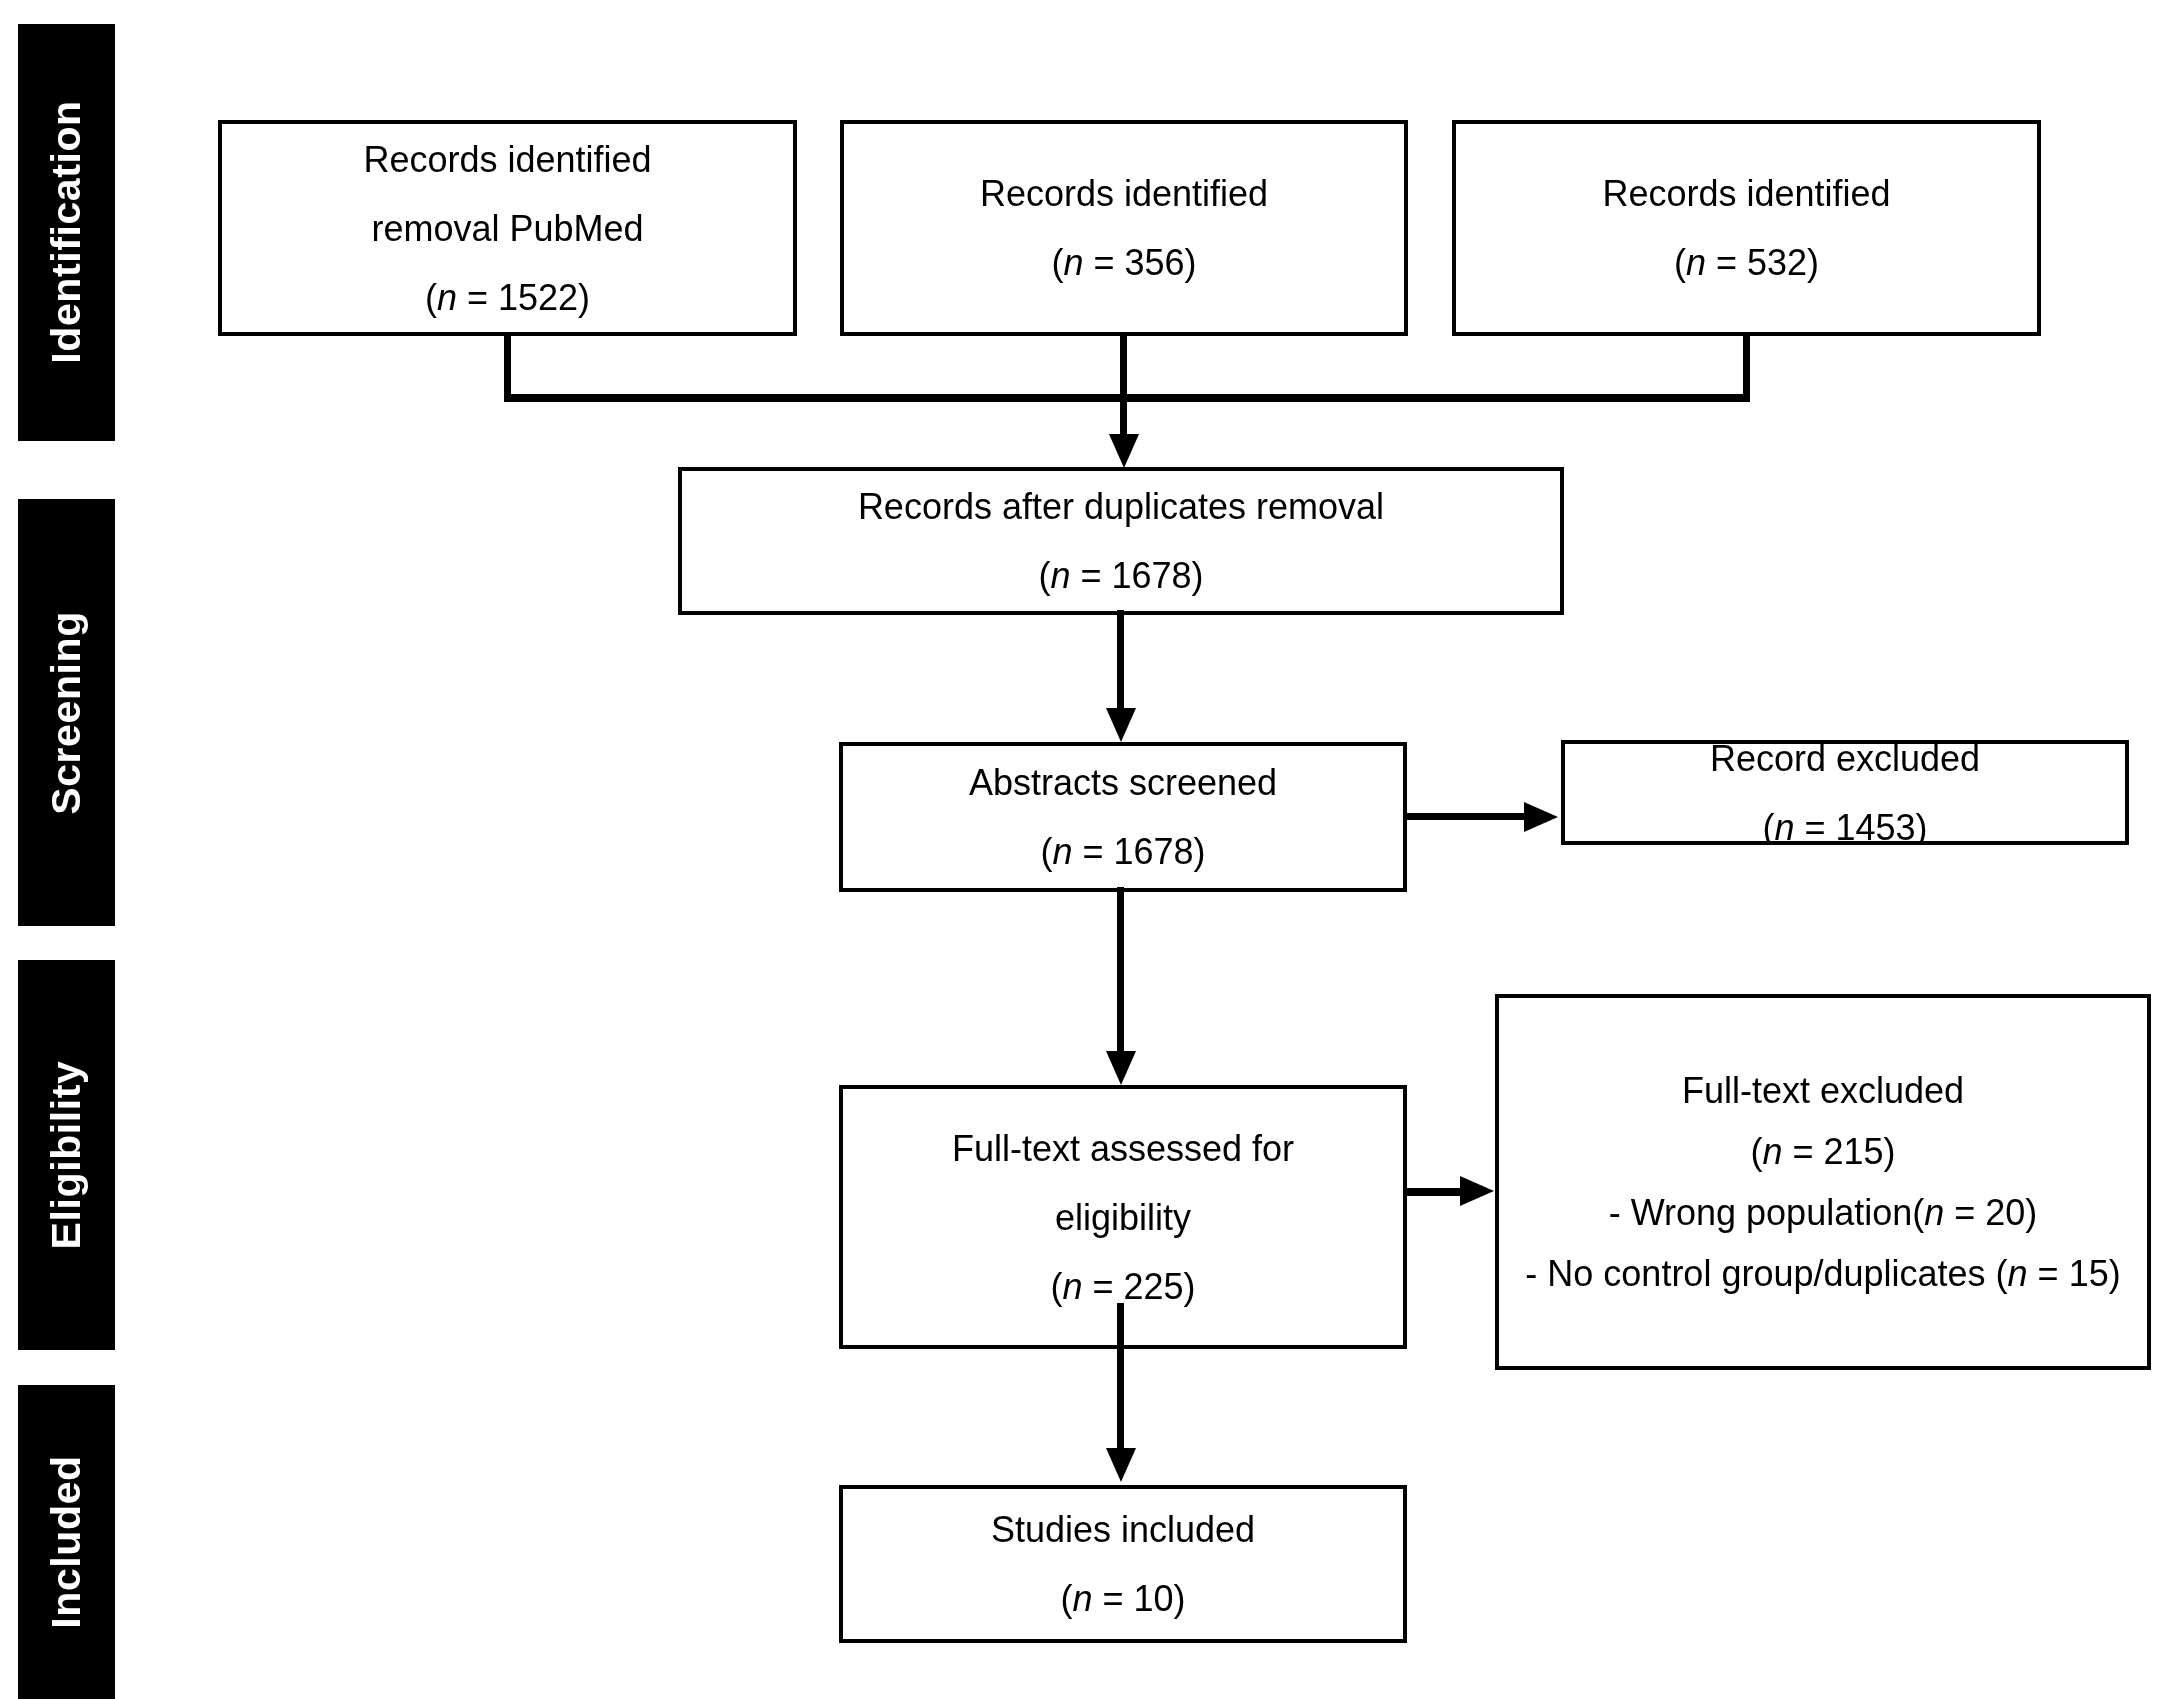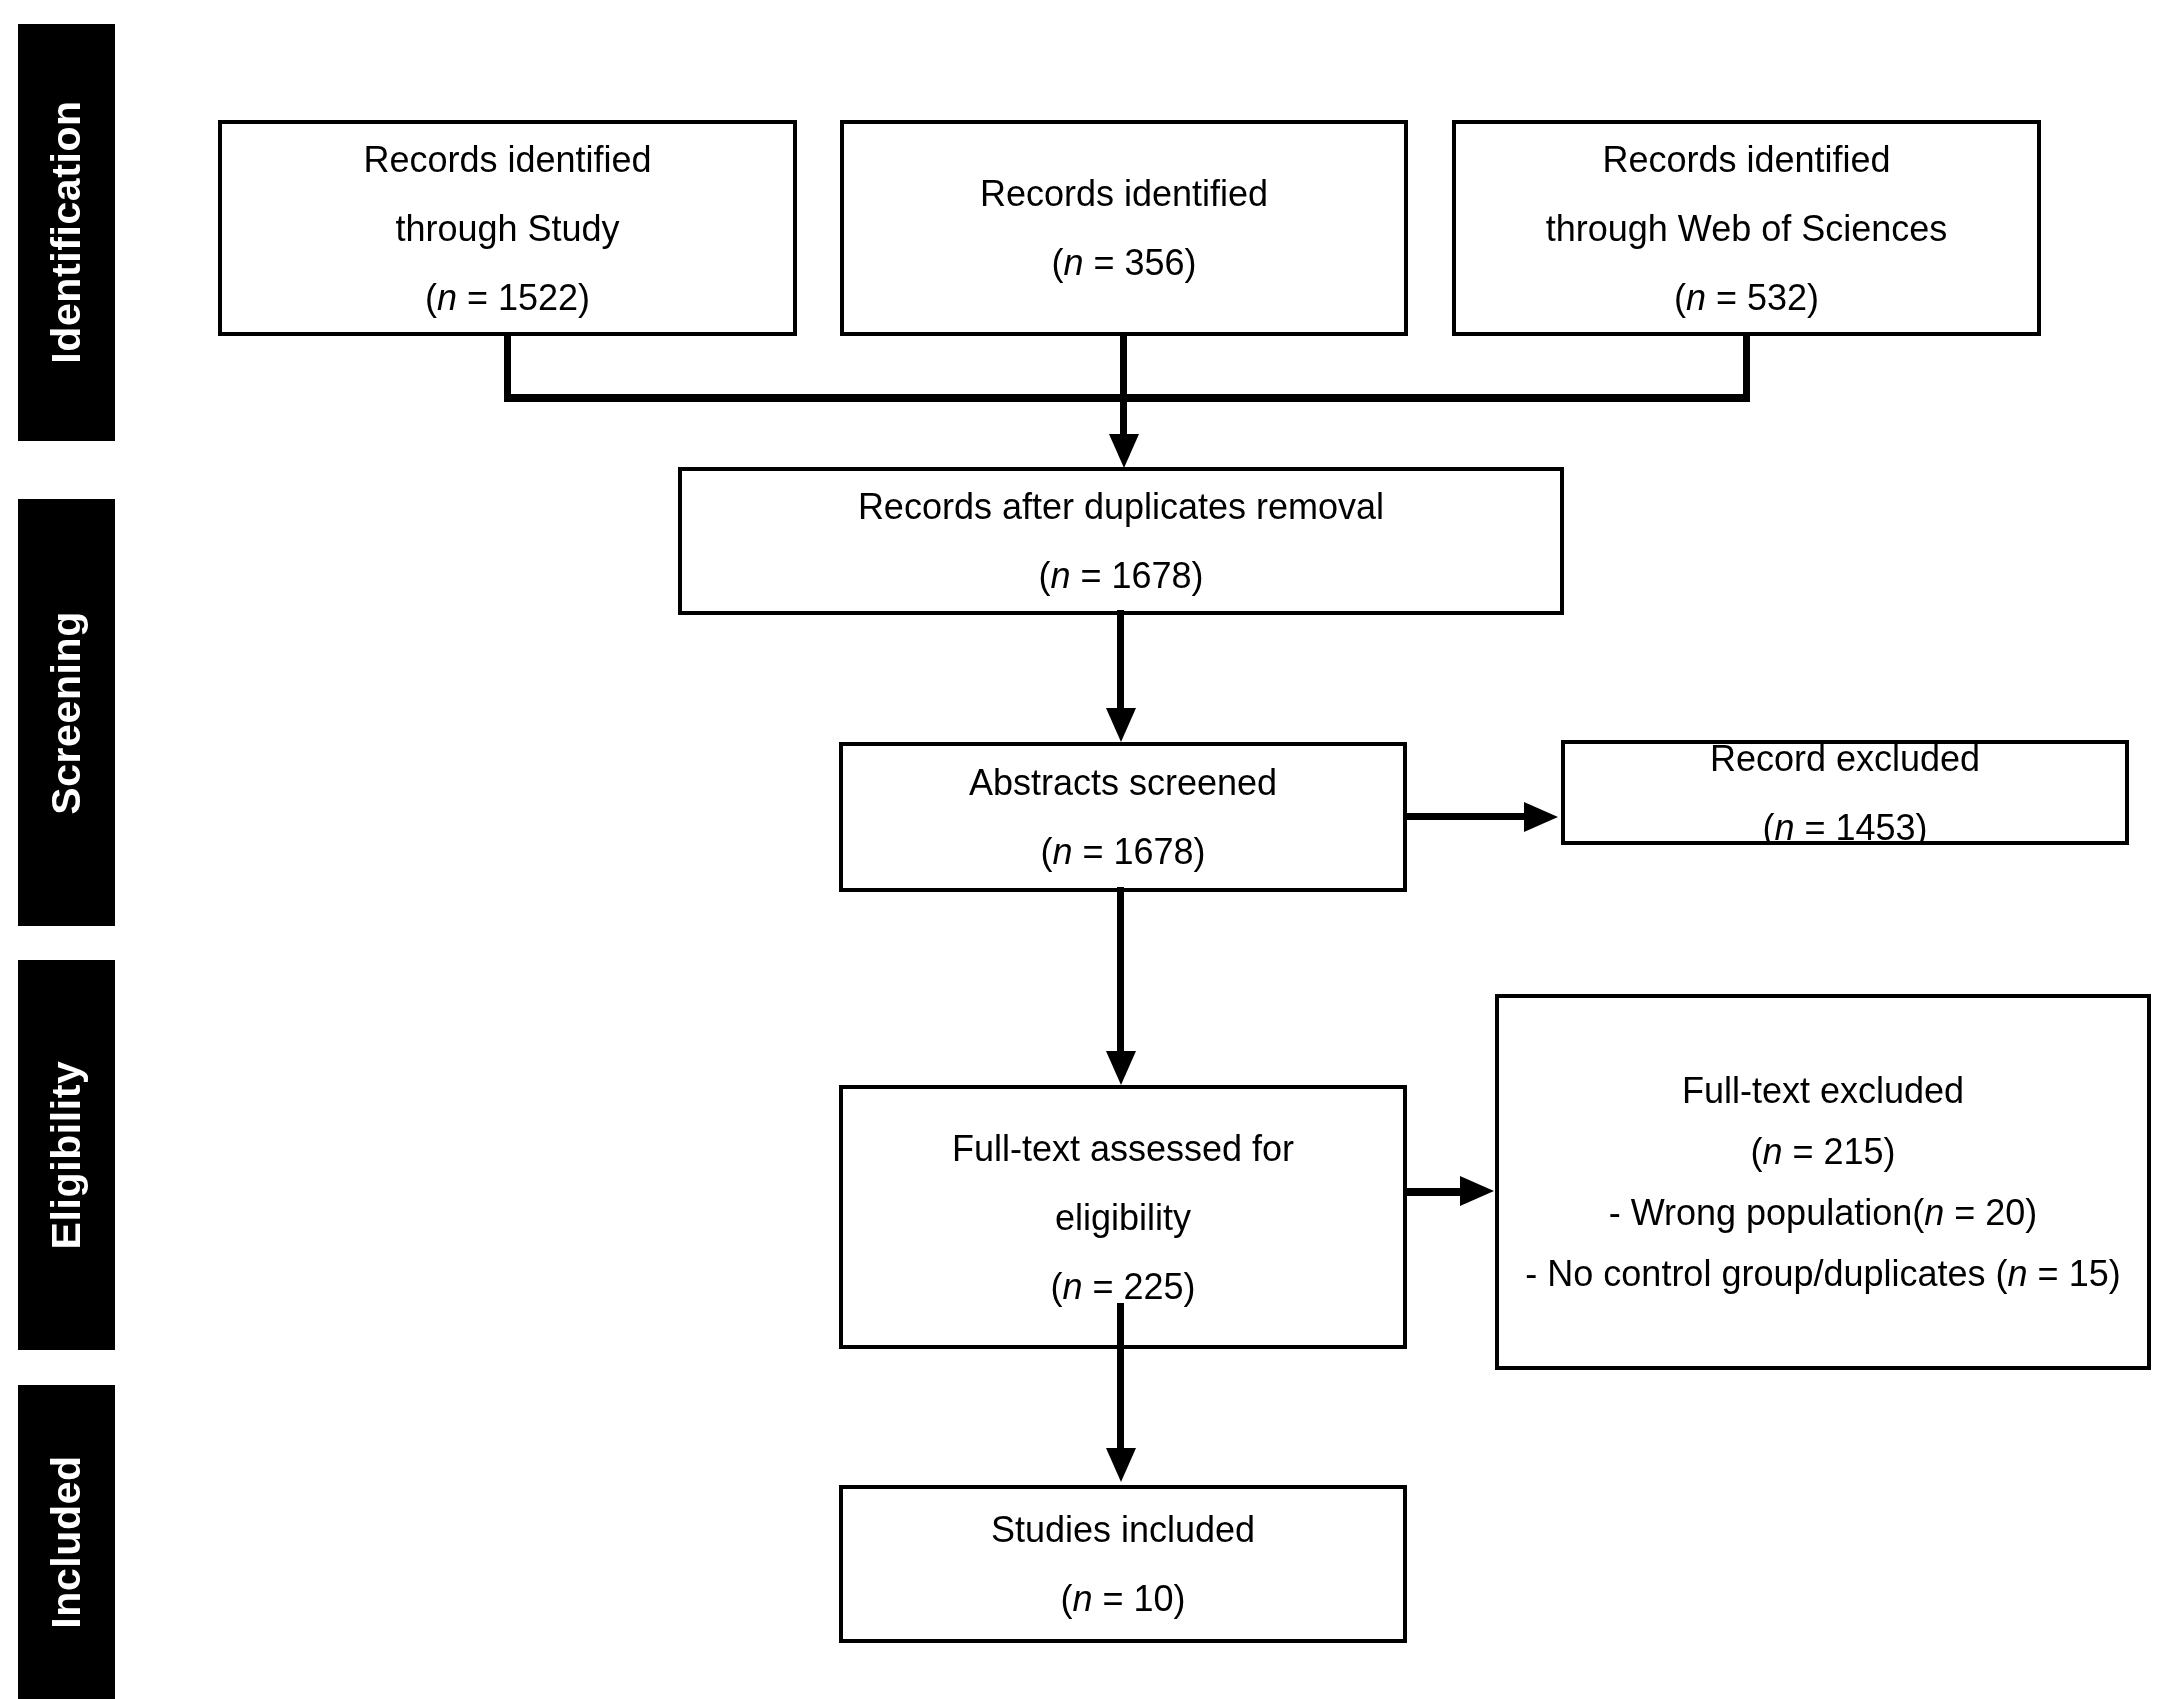--- a/index.html
+++ b/index.html
@@ -81,30 +81,29 @@
   </div>
   <div class="sbar" style="top:960px;height:390px">
     <span class="sbar-label">Eligibility</span>
   </div>
   <div class="sbar" style="top:1385px;height:314px">
     <span class="sbar-label">Included</span>
   </div>
 
   <div class="box" style="left:218px;top:120px;width:579px;height:216px">
     <div class="line">Records identified</div>
-    <div class="line">through Study</div>
+    <div class="line">removal PubMed</div>
     <div class="line">(<i>n</i> = 1522)</div>
   </div>
   <div class="box" style="left:840px;top:120px;width:568px;height:216px">
     <div class="line">Records identified</div>
     <div class="line">(<i>n</i> = 356)</div>
   </div>
   <div class="box" style="left:1452px;top:120px;width:589px;height:216px">
     <div class="line">Records identified</div>
-    <div class="line">through Web of Sciences</div>
     <div class="line">(<i>n</i> = 532)</div>
   </div>
 
   <div class="vline" style="left:504px;top:332px;height:66px"></div>
   <div class="vline" style="left:1743px;top:332px;height:66px"></div>
   <div class="vline" style="left:1120px;top:332px;height:109px"></div>
   <div class="hline" style="left:504px;top:394px;width:1246px"></div>
   <div class="ah-down" style="left:1109px;top:434px"></div>
 
   <div class="box" style="left:678px;top:467px;width:886px;height:148px">

